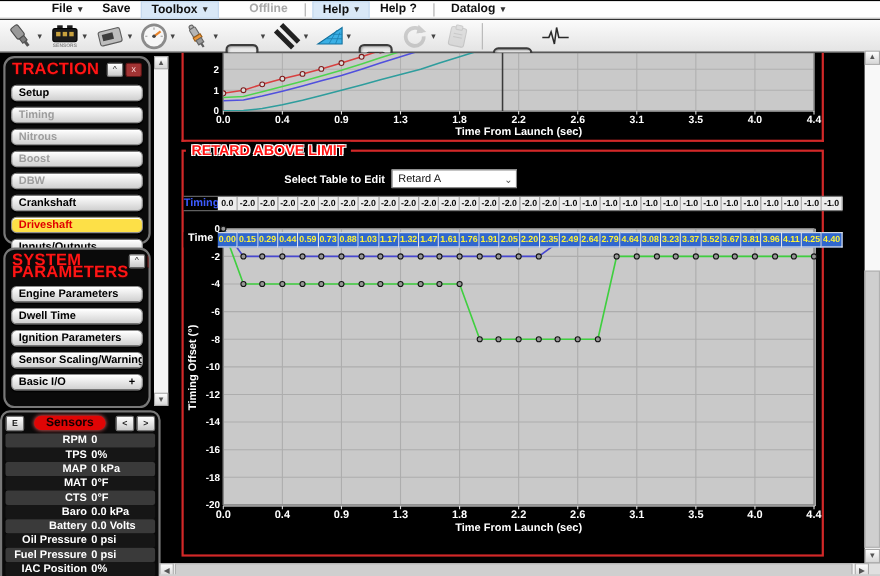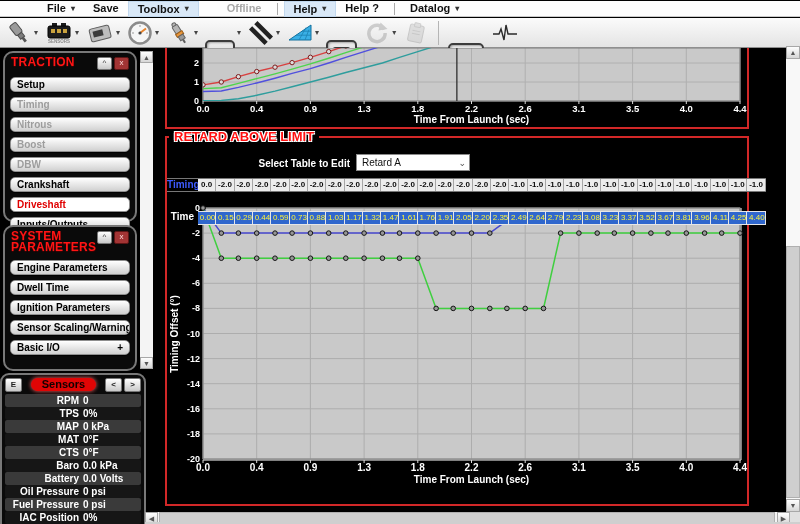--- a/index.html
+++ b/index.html
@@ -25,32 +25,32 @@
   .tb-dis{opacity:.45;}
   .tarrow{font-size:8px;color:#444;}
   .tool-sep{width:1px;height:24px;background:#b5b5b5;margin:0 4px;}
   .io-text{font-size:11px;font-weight:bold;color:#2a2a2a;}
   .pinmap-inner{background:#3a3a3a;color:#f0f0f0;font-size:6px;font-weight:bold;line-height:6px;
     text-align:center;padding:2px 2px;border-radius:2px;}
   
   .panel{background:#0a0a0a;border:2px solid #787878;border-radius:10px;box-sizing:border-box;
     padding:3px 4px;}
   .panel-head{display:flex;align-items:flex-start;justify-content:space-between;padding:1px 2px 2px 2px;}
-  .panel-title{color:#ff1515;font-weight:bold;font-size:12px;line-height:11px;letter-spacing:.2px;
+  .panel-title{color:#ff1515;font-weight:bold;font-size:15px;line-height:11px;letter-spacing:.2px;
     text-shadow:0 1px 1px #400;}
   .phbtns{display:flex;gap:2px;}
   .phbtn{width:13px;height:11px;font-size:8px;line-height:10px;text-align:center;color:#333;
     background:linear-gradient(#ffffff,#c9c9c9);border:1px solid #777;border-radius:2px;}
   .phbtn.close{background:#a23434;color:#ffdddd;border-color:#5d1515;}
   .pbtn{height:13px;line-height:13px;border-radius:5px;border:1px solid #8f8f8f;
     background:linear-gradient(#ffffff,#d0d0d0);font-size:10px;font-weight:bold;color:#000;
     padding:0 6px;margin:5px 1px 0 1px;white-space:nowrap;overflow:hidden;
     box-shadow:inset 0 1px 0 #fff, 0 1px 1px #000;display:flex;justify-content:space-between;}
   .pbtn.disabled{color:#9d9d9d;}
-  .pbtn.active{color:#e00000;background:#ffffff;}
+  .pbtn.active{color:#e00000;background:#fde047;}
   
   #sensors-panel{left:0;top:372px;width:146px;height:160px;background:#0a0a0a;
     border:2px solid #787878;border-radius:9px;box-sizing:border-box;padding:2px 3px;}
   .sens-head{display:flex;align-items:center;justify-content:space-between;height:15px;margin-bottom:2px;}
   .sens-title{background:#e00505;color:#140000;font-size:11px;font-weight:bold;border-radius:8px;
     padding:0 11px;line-height:13px;box-shadow:0 0 4px #ff6666;}
   .sens-btn{width:15px;height:12px;background:linear-gradient(#fff,#c9c9c9);border:1px solid #777;
     border-radius:2px;font-size:8px;font-weight:bold;color:#222;text-align:center;line-height:11px;}
   .srow{height:13px;display:grid;grid-template-columns:78px 1fr;align-items:center;
     font-size:10px;font-weight:bold;color:#fff;border-radius:2px;}
@@ -68,21 +68,21 @@
     padding:0 3px 0 5px;box-sizing:border-box;}
   #table-select .chev{font-size:9px;color:#555;}
   
   #value-table{left:167px;top:177px;z-index:4;}
   .vrow{display:grid;grid-template-columns:31px repeat(31,18.32px);height:12px;}
   .vrow .rlabel{font-size:10px;font-weight:bold;text-align:right;padding-right:4px;line-height:12px;background:#000;}
   .timing-row{border-top:1px solid #777;border-bottom:1px solid #777;}
   .timing-row .cell{background:#ececec;color:#0a0a0a;font-size:8px;font-weight:bold;text-align:center;
     line-height:12px;border-right:1px solid #a6a6a6;}
   .time-row{margin-top:19px;}
-  .time-row .cell{background:#3067cd;color:#fdf33a;font-size:8px;font-weight:normal;text-align:right;
+  .time-row .cell{background:#3067cd;color:#fdf33a;font-size:8px;font-weight:bold;text-align:center;
     line-height:12px;border-right:1px solid #e6e6e6;border-top:1px solid #e6e6e6;border-bottom:1px solid #e6e6e6;}
   
   .sb-track{background:#f4f4f4;}
   .sb-btn{background:linear-gradient(#fefefe,#d6d6d6);border:1px solid #a8a8a8;color:#555;
     display:flex;align-items:center;justify-content:center;font-size:7px;box-sizing:border-box;}
   .sb-thumb{background:#cfcfcf;border:1px solid #b0b0b0;box-sizing:border-box;}
 </style>
 </head>
 <body>
 
@@ -500,21 +500,21 @@
         <div class="cell">1.47</div>
         <div class="cell">1.61</div>
         <div class="cell">1.76</div>
         <div class="cell">1.91</div>
         <div class="cell">2.05</div>
         <div class="cell">2.20</div>
         <div class="cell">2.35</div>
         <div class="cell">2.49</div>
         <div class="cell">2.64</div>
         <div class="cell">2.79</div>
-        <div class="cell">2.23</div>
+        <div class="cell">4.64</div>
         <div class="cell">3.08</div>
         <div class="cell">3.23</div>
         <div class="cell">3.37</div>
         <div class="cell">3.52</div>
         <div class="cell">3.67</div>
         <div class="cell">3.81</div>
         <div class="cell">3.96</div>
         <div class="cell">4.11</div>
         <div class="cell">4.25</div>
         <div class="cell">4.40</div>

